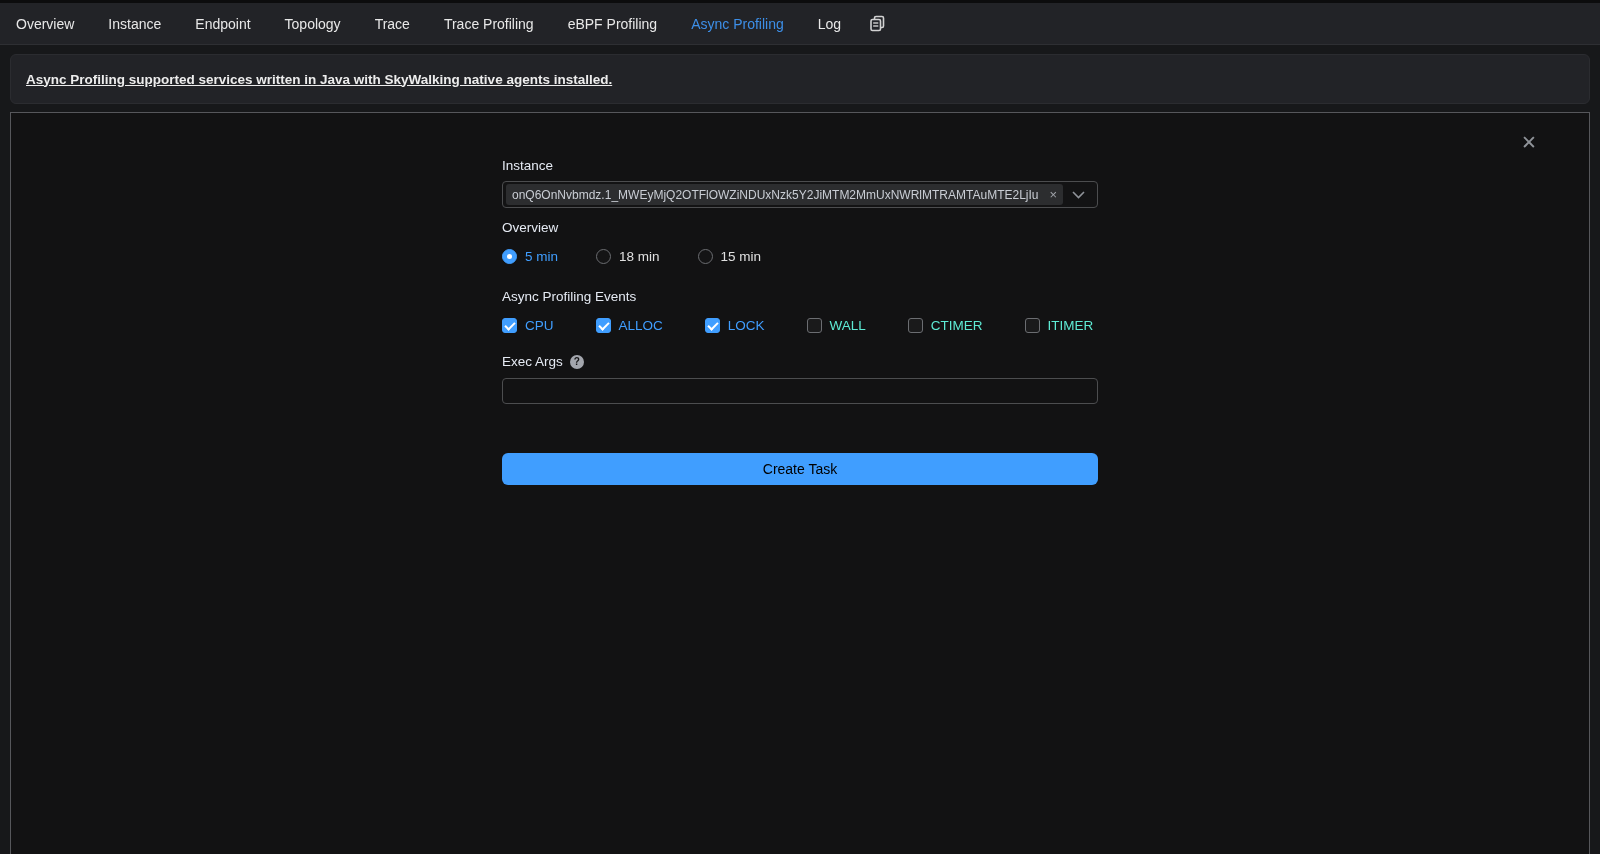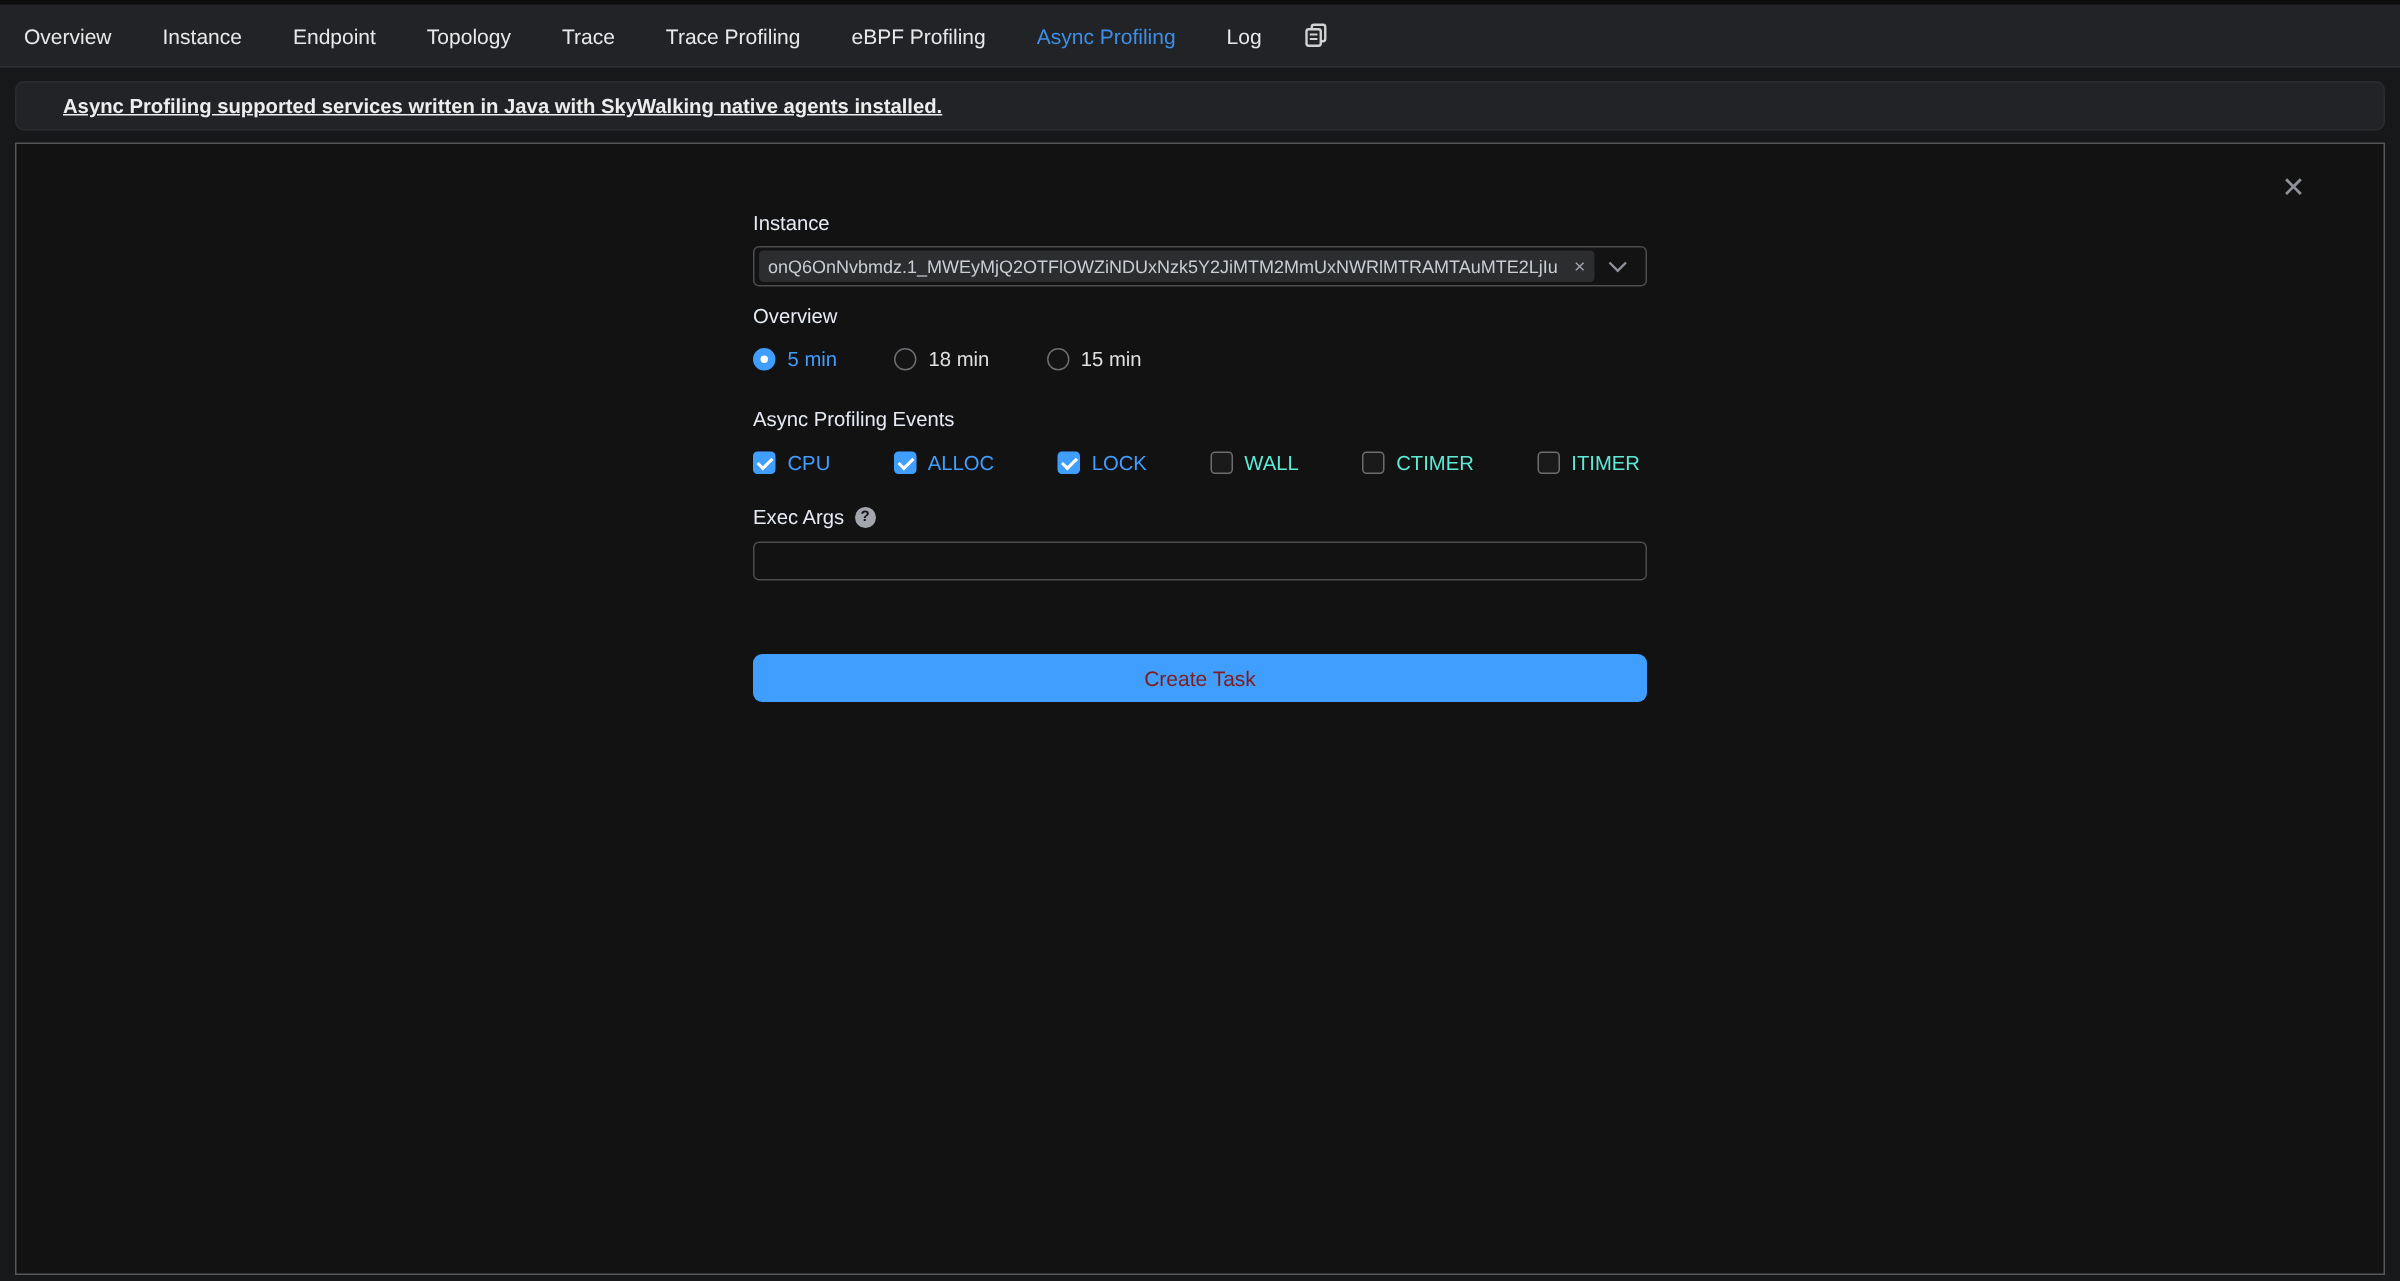--- a/index.html
+++ b/index.html
@@ -30,27 +30,27 @@
   }
   .nav-tab.active { color:#3d8fe8; }
   .nav-icon-btn {
     display:flex; align-items:center; justify-content:center;
     cursor:pointer; margin-left:-6px;
   }
 
   
   .banner {
     margin:9px 10px 0 10px;
-    height:33px;
+    height:50px;
     background:#222327;
     border:1px solid #2b2c30;
     border-radius:6px;
     display:flex;
     align-items:center;
-    padding:0 31px;
+    padding:0 15px;
   }
   .banner a {
     color:#ededed;
     font-size:13.5px;
     font-weight:600;
     text-decoration:underline;
   }
 
   
   .panel {
@@ -195,21 +195,21 @@
     outline:none;
   }
 
   .submit-btn {
     margin-top:49px;
     width:100%;
     height:32px;
     background:#409eff;
     border:none;
     border-radius:6px;
-    color:#7f1d1d;
+    color:#000000;
     font-size:14px;
     cursor:pointer;
     font-family:"Liberation Sans", sans-serif;
   }
 </style>
 </head>
 <body>
 
 <div class="navbar">
   <a class="nav-tab">Overview</a>

